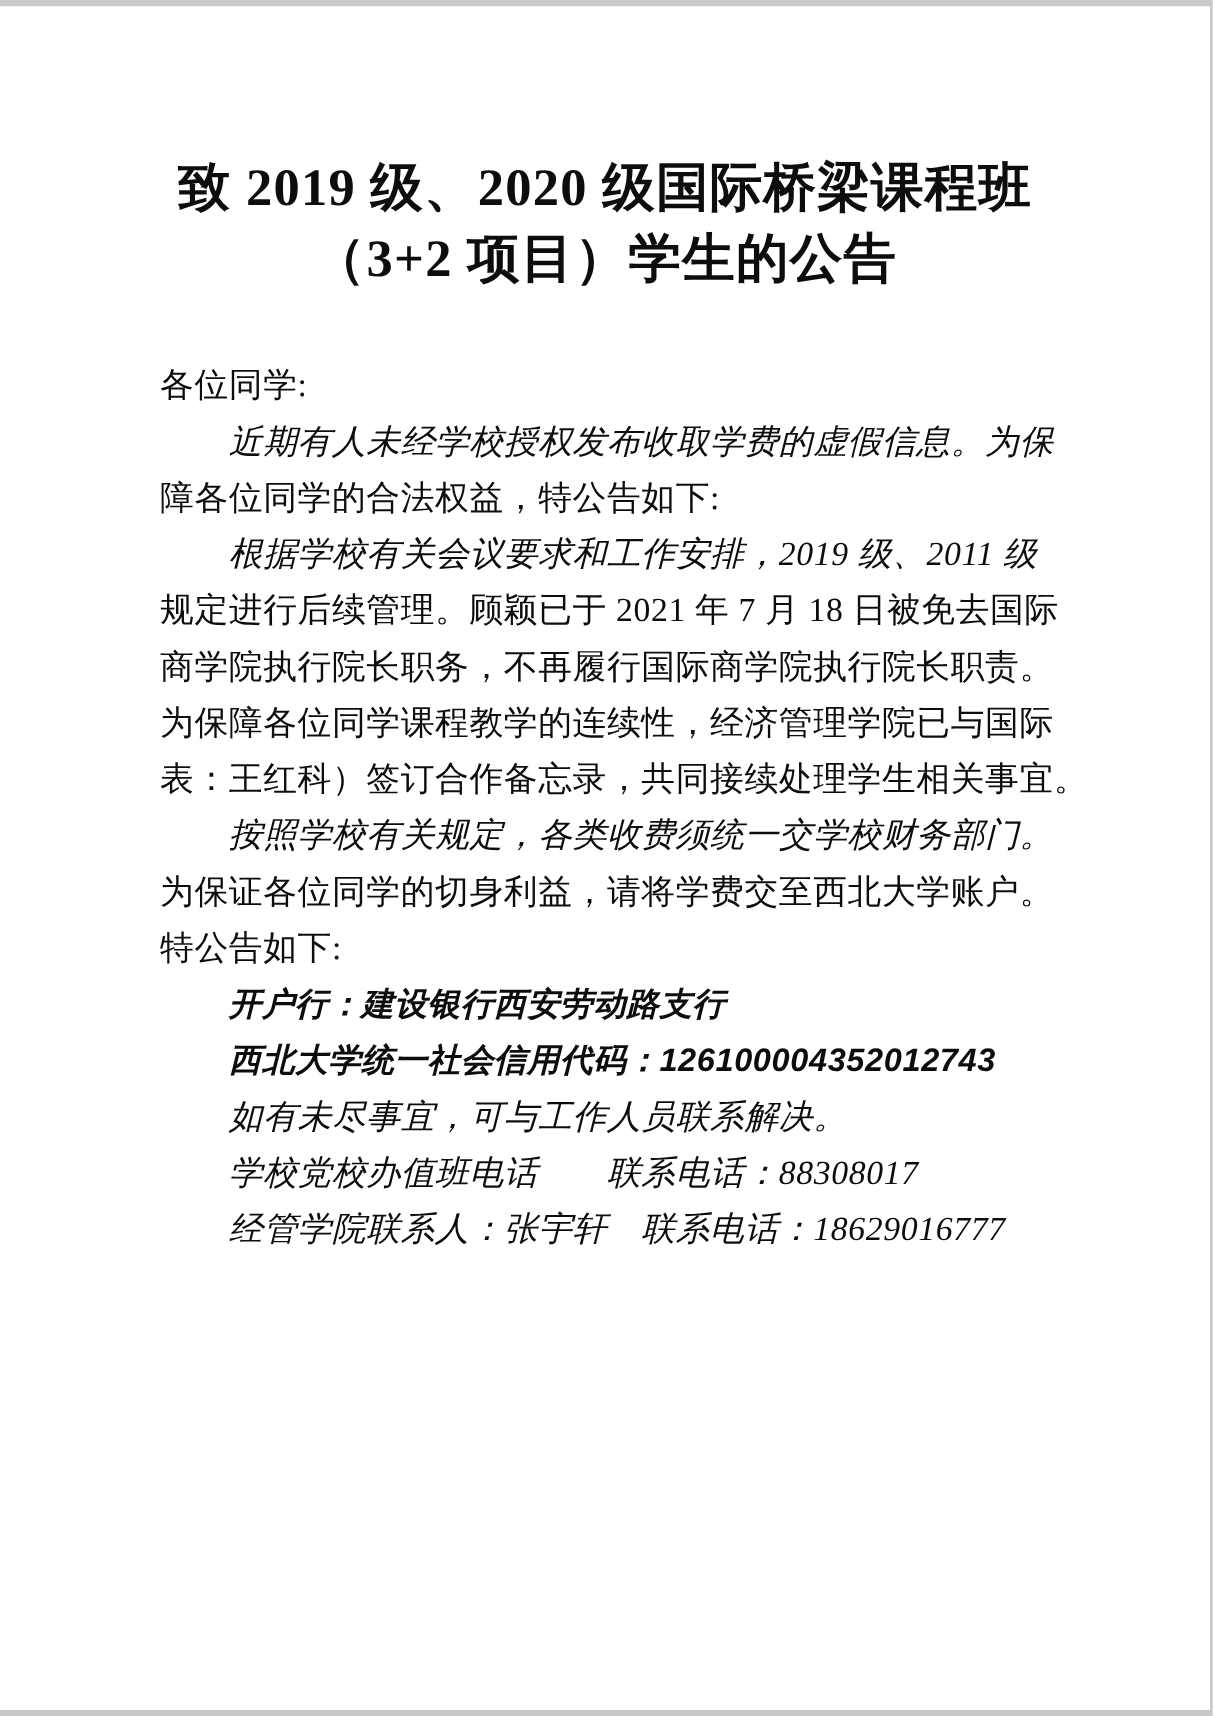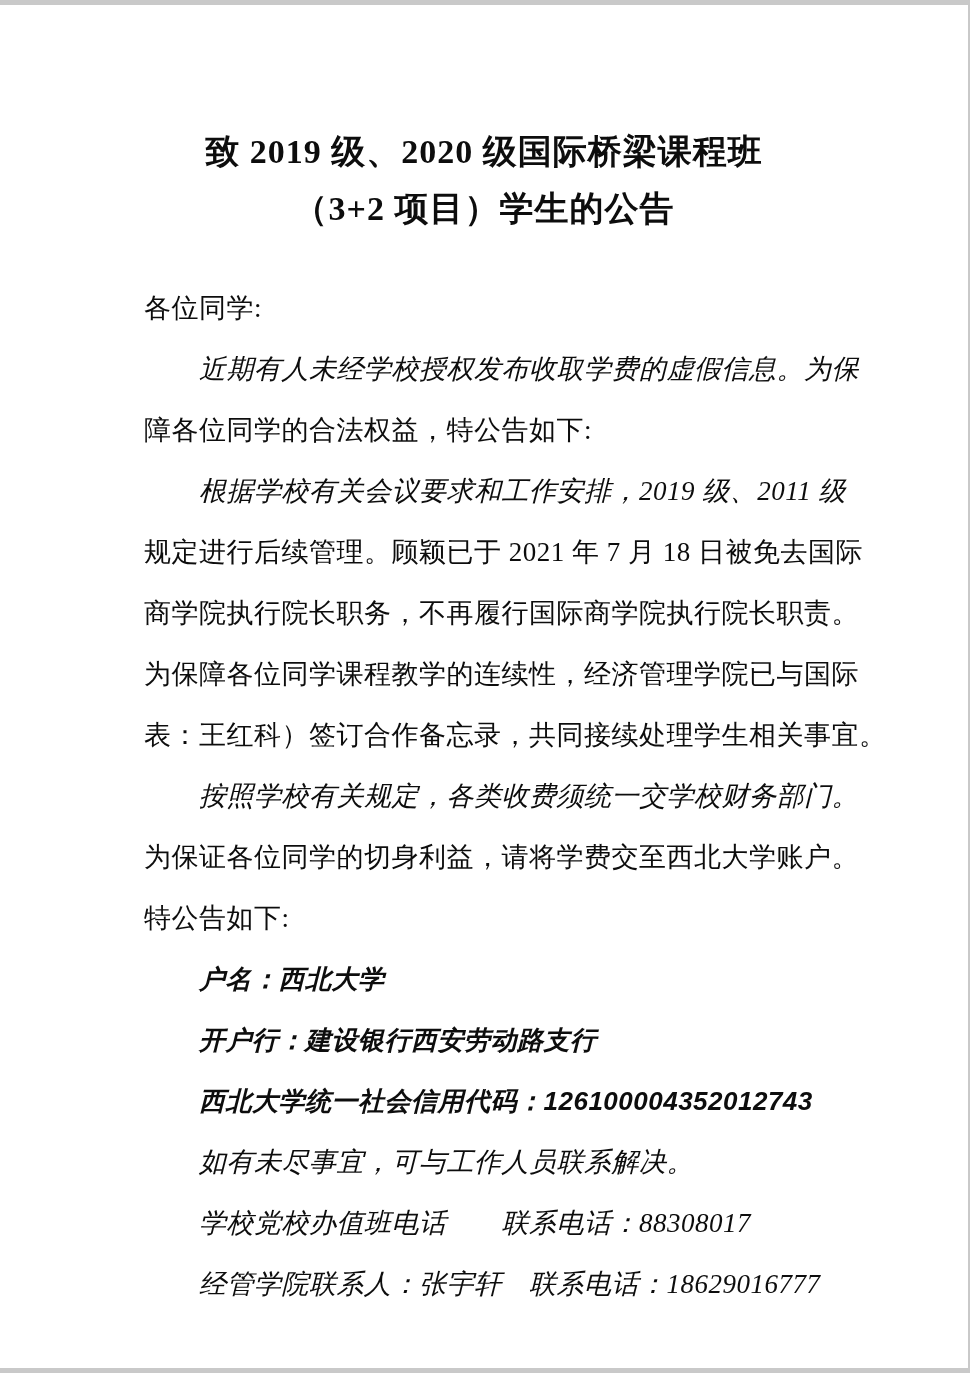--- a/index.html
+++ b/index.html
@@ -16,33 +16,33 @@
     top: 5px;
     right: 2px;
     bottom: 5px;
     background: #ffffff;
     font-family: "Liberation Serif", "DejaVu Serif", serif;
     color: #0d0d0d;
   }
   .title {
     margin: 118px 0 0 0;
     text-align: center;
-    font-size: 34px;
+    font-size: 42px;
     font-weight: 700;
     line-height: 57px;
     letter-spacing: 1px;
   }
   .title .title-line { display: block; }
   .doc-body {
     margin-top: 49px;
     padding-left: 128px;
     padding-right: 110px;
   }
   .line {
-    margin: 16px;
+    margin: 0;
     height: 45px;
     line-height: 45px;
     font-size: 27px;
     letter-spacing: 0.5px;
     white-space: pre;
   }
   .indent { padding-left: 55px; font-style: italic; }
   .bold { font-weight: 700; font-family: "Liberation Sans", "DejaVu Sans", sans-serif; font-size: 26px; }
 </style>
 </head>
@@ -60,21 +60,20 @@
     <p class="line indent">近期有人未经学校授权发布收取学费的虚假信息。为保</p>
     <p class="line">障各位同学的合法权益，特公告如下:</p>
     <p class="line indent">根据学校有关会议要求和工作安排，2019 级、2011 级</p>
     <p class="line">规定进行后续管理。顾颖已于 2021 年 7 月 18 日被免去国际</p>
     <p class="line">商学院执行院长职务，不再履行国际商学院执行院长职责。</p>
     <p class="line">为保障各位同学课程教学的连续性，经济管理学院已与国际</p>
     <p class="line">表：王红科）签订合作备忘录，共同接续处理学生相关事宜。</p>
     <p class="line indent">按照学校有关规定，各类收费须统一交学校财务部门。</p>
     <p class="line">为保证各位同学的切身利益，请将学费交至西北大学账户。</p>
     <p class="line">特公告如下:</p>
-    <p class="line indent bold">户名：西北大学</p>
     <p class="line indent bold">开户行：建设银行西安劳动路支行</p>
     <p class="line indent bold">西北大学统一社会信用代码：126100004352012743</p>
     <p class="line indent">如有未尽事宜，可与工作人员联系解决。</p>
     <p class="line indent">学校党校办值班电话　　联系电话：88308017</p>
     <p class="line indent">经管学院联系人：张宇轩　联系电话：18629016777</p>
   </div>
 
 </div>
 
 </body></html>

